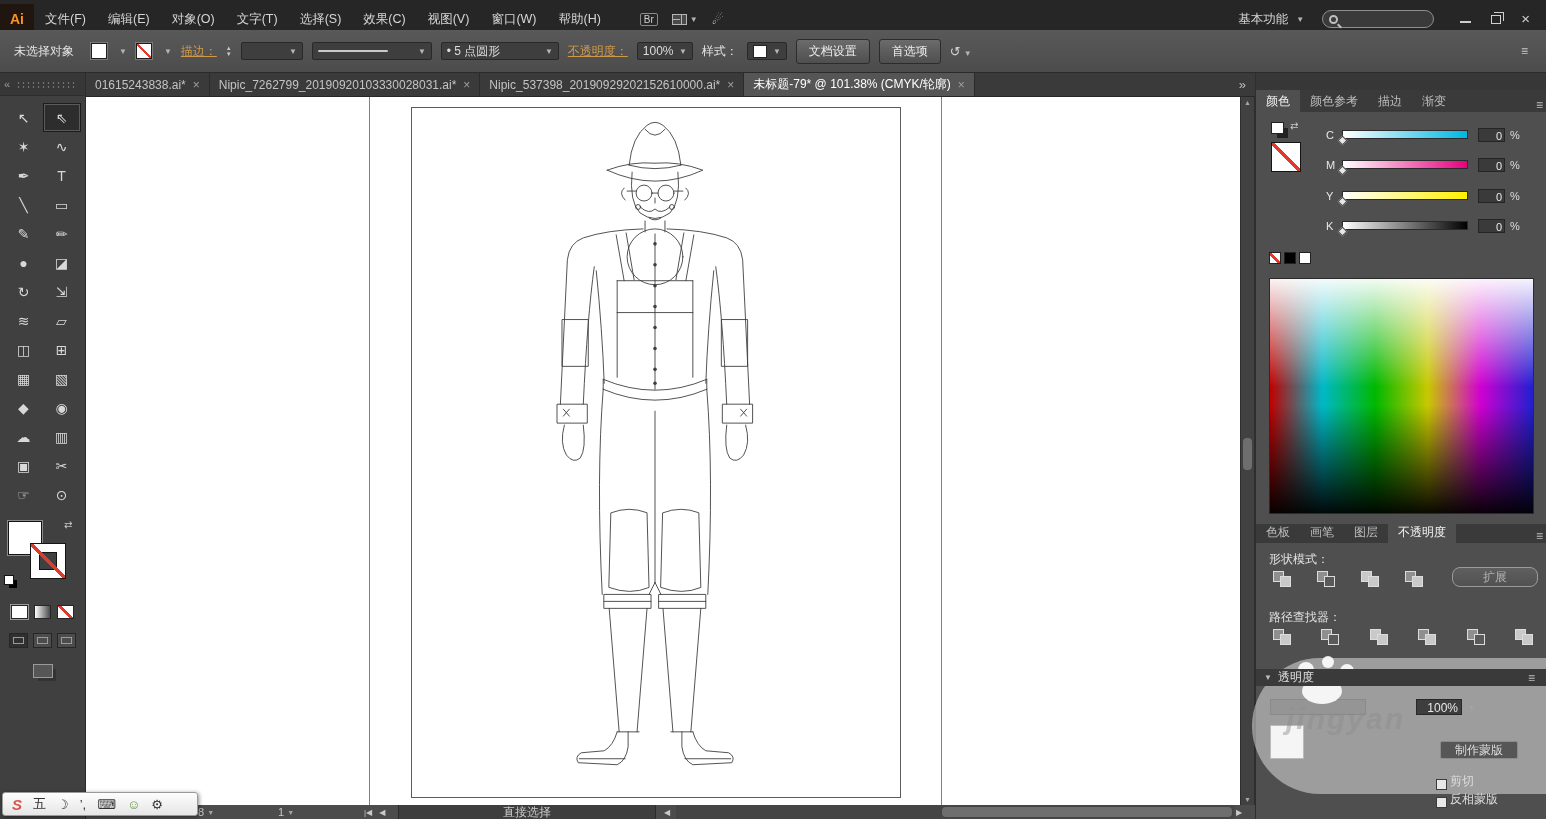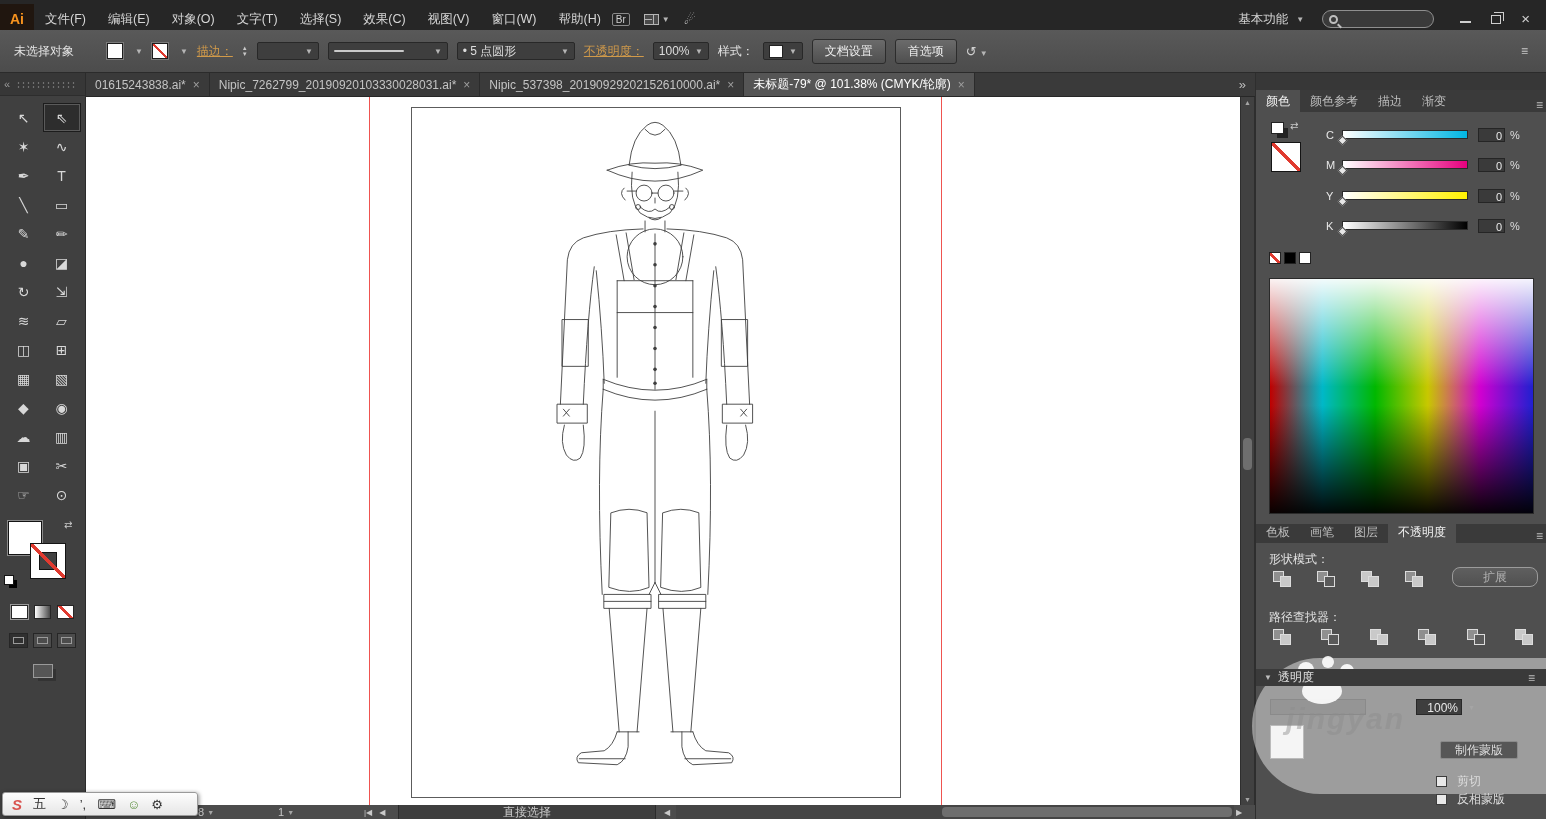--- a/index.html
+++ b/index.html
@@ -3,21 +3,21 @@
 <meta charset="utf-8">
 <style>
   *{margin:0;padding:0;box-sizing:border-box}
   html,body{width:1546px;height:819px}
   body{font-family:"Liberation Sans","DejaVu Sans",sans-serif;background:#4f4f4f;overflow:hidden;position:relative;color:#ddd}
 
   
   #titlebar{position:absolute;left:0;top:0;width:1546px;height:38px;background:#262626;display:flex;align-items:center;font-size:12.5px;color:#d6d6d6;z-index:3}
   .ai-logo{width:34px;height:30px;background:#20160f;color:#f7931e;font-weight:bold;font-size:14px;display:flex;align-items:center;justify-content:center}
   .menu-item{padding:0 11px;height:30px;line-height:30px;white-space:nowrap}
-  .tb-icons{display:flex;align-items:center;gap:14px;margin-left:0}
+  .tb-icons{display:flex;align-items:center;gap:14px;margin-left:28px}
   .br-btn{border:1px solid #8a8a8a;border-radius:2px;font-size:10px;padding:0 3px;color:#cfcfcf}
   .arrange-icon{width:15px;height:11px;border:1px solid #b5b5b5;position:relative;background:#4a4a4a}
   .arrange-icon::before{content:"";position:absolute;left:8px;top:0;bottom:0;width:1px;background:#b5b5b5}
   .arrange-icon::after{content:"";position:absolute;left:0;right:6px;top:4px;height:1px;background:#b5b5b5}
   .caret{font-size:8px;color:#b5b5b5;margin-left:3px}
   .gesture-icon{font-size:13px;color:#c9c9c9}
   .spacer{flex:1}
   .workspace{display:flex;align-items:center;gap:5px;margin-right:18px;white-space:nowrap}
   .searchbox{width:112px;height:18px;border:1px solid #8f8f8f;border-radius:9px;background:#3a3a3a;display:flex;align-items:center;padding:0 6px;margin-right:26px}
   .mag{width:9px;height:9px;border:2px solid #bfbfbf;border-radius:50%;position:relative}
@@ -129,21 +129,21 @@
   .pfbtn.alt2 .b{background:#c9c9c9}
   .expand-btn{position:absolute;right:12px;top:24px;width:86px;height:20px;border:1px solid #9b9b9b;border-radius:8px;color:#b0b0b0;text-align:center;line-height:18px;background:linear-gradient(#5f5f5f,#515151)}
   #transp{position:relative;background:#4f4f4f;font-size:12px}
   .tr-header{position:relative;z-index:6;height:17px;background:#3a3a3a;display:flex;align-items:center;gap:6px;padding:0 8px;color:#e0e0e0}
   .tri{font-size:8px;color:#bdbdbd}
   .blend-dd{position:absolute;left:14px;top:30px;width:96px;height:16px;background:#3e3e3e;border:1px solid #282828;z-index:1}
   .opacity-field{position:absolute;left:160px;top:30px;display:flex;align-items:center;gap:3px;z-index:6}
   .opacity-box{width:46px;height:16px;background:#3e3e3e;border:1px solid #282828;color:#e8e8e8;text-align:right;padding:1px 3px 0 0}
   .thumb-sq{position:absolute;left:14px;top:56px;width:34px;height:34px;border:1px solid #8a8a8a;background:#fff;z-index:1}
   .make-mask{position:absolute;left:184px;top:72px;width:78px;height:18px;border:1px solid #8a8a8a;border-radius:2px;background:#565656;color:#dcdcdc;text-align:center;line-height:16px;z-index:6}
-  .cb-row{position:absolute;left:180px;display:flex;align-items:center;gap:10px;z-index:6;color:#dcdcdc}
+  .cb-row{position:absolute;left:180px;display:flex;align-items:flex-end;gap:3px;z-index:6;color:#dcdcdc}
   .cb{width:11px;height:11px;background:#e8e8e8;border:1px solid #3c3c3c;display:inline-block}
 
   
   #watermark{position:absolute;left:1252px;top:658px;width:294px;height:136px;background:rgba(236,236,236,.5);border-radius:70px 0 0 70px;z-index:5}
   .wm-c{position:absolute;border-radius:50%;background:rgba(255,255,255,.9)}
   .wm-text{position:absolute;left:34px;top:44px;font-size:30px;font-weight:bold;font-style:italic;letter-spacing:2px;color:rgba(140,140,140,.45)}
 
   
   #ime-bar{position:absolute;left:2px;top:792px;width:196px;height:24px;background:linear-gradient(#fdfdfd,#e6e6e6);border:1px solid #9a9a9a;border-radius:3px;box-shadow:1px 1px 4px rgba(0,0,0,.45);display:flex;align-items:center;gap:11px;padding:0 9px;font-size:13px;color:#333;z-index:7}
   .ime-logo{color:#d9534f;font-weight:bold;font-style:italic;font-size:15px}
@@ -180,21 +180,21 @@
     <span class="mag"></span>
   </span>
   <span class="win-controls">
     <span class="min-icon"></span>
     <span class="restore-icon"></span>
     <span class="close-glyph">×</span>
   </span>
 </div>
 
 <div id="controlbar">
-  <span style="margin-right:24px">未选择对象</span>
+  <span style="margin-right:8px">未选择对象</span>
   <span class="swatch"></span>
     <span class="caret">▼</span>
   <span class="swatch none"></span>
     <span class="caret">▼</span>
   <span class="link">描边：</span>
   <span class="stepper">
       <span>▲</span>
       <span>▼</span>
     </span>
   <span class="dd" style="width:62px">

